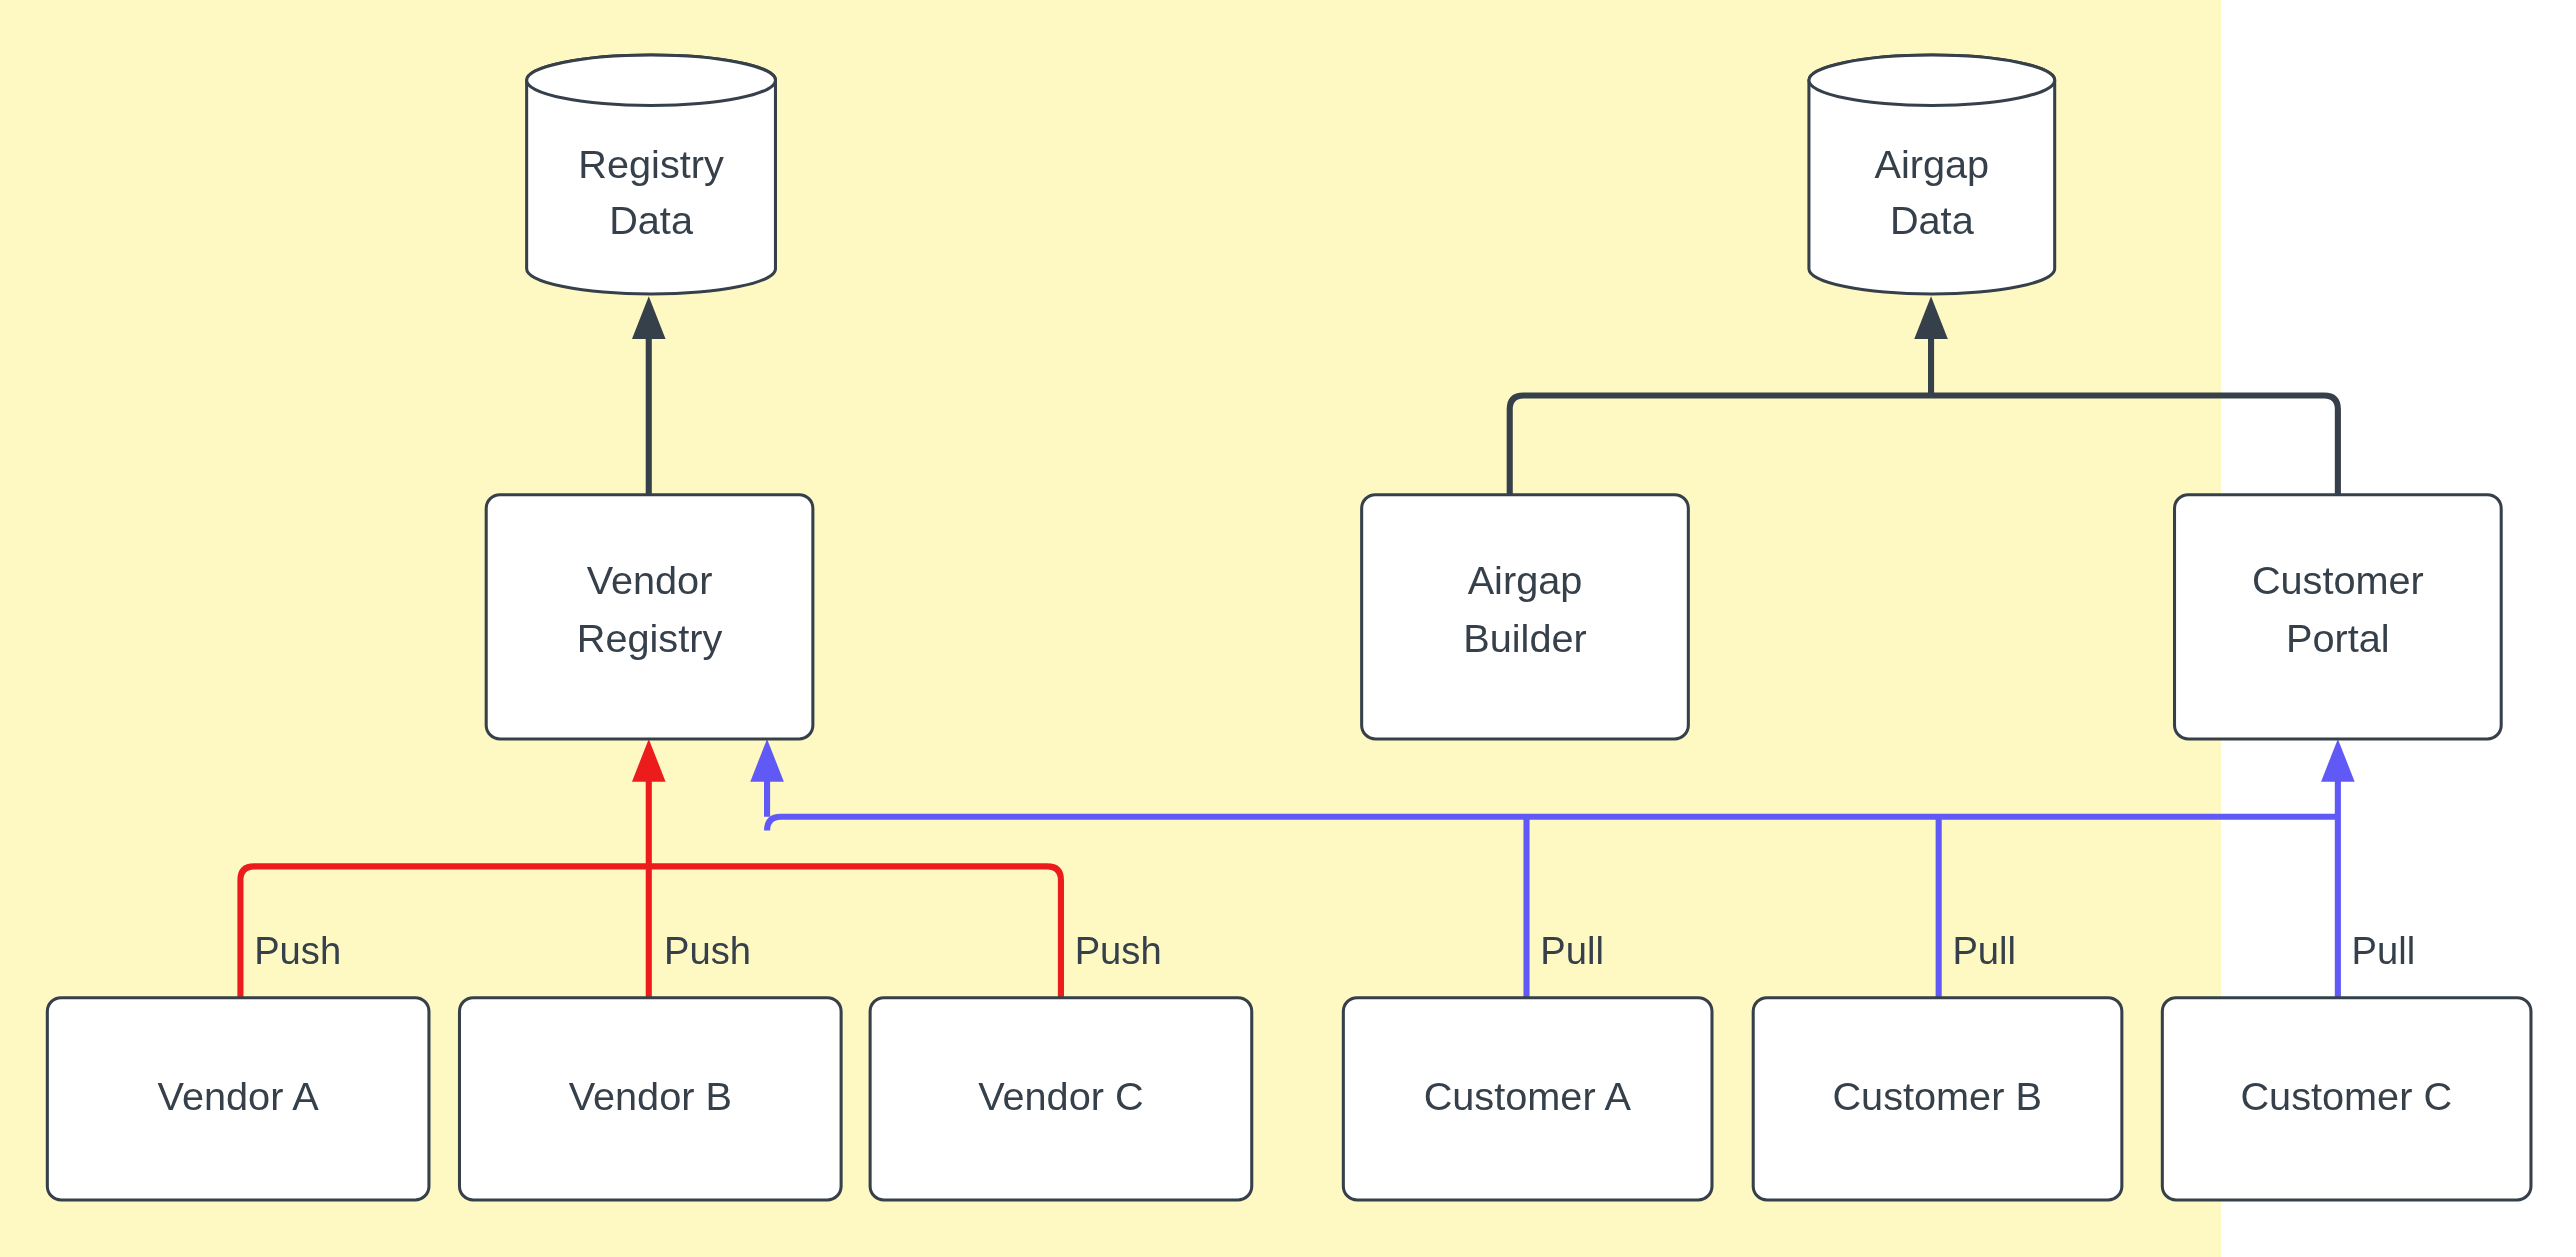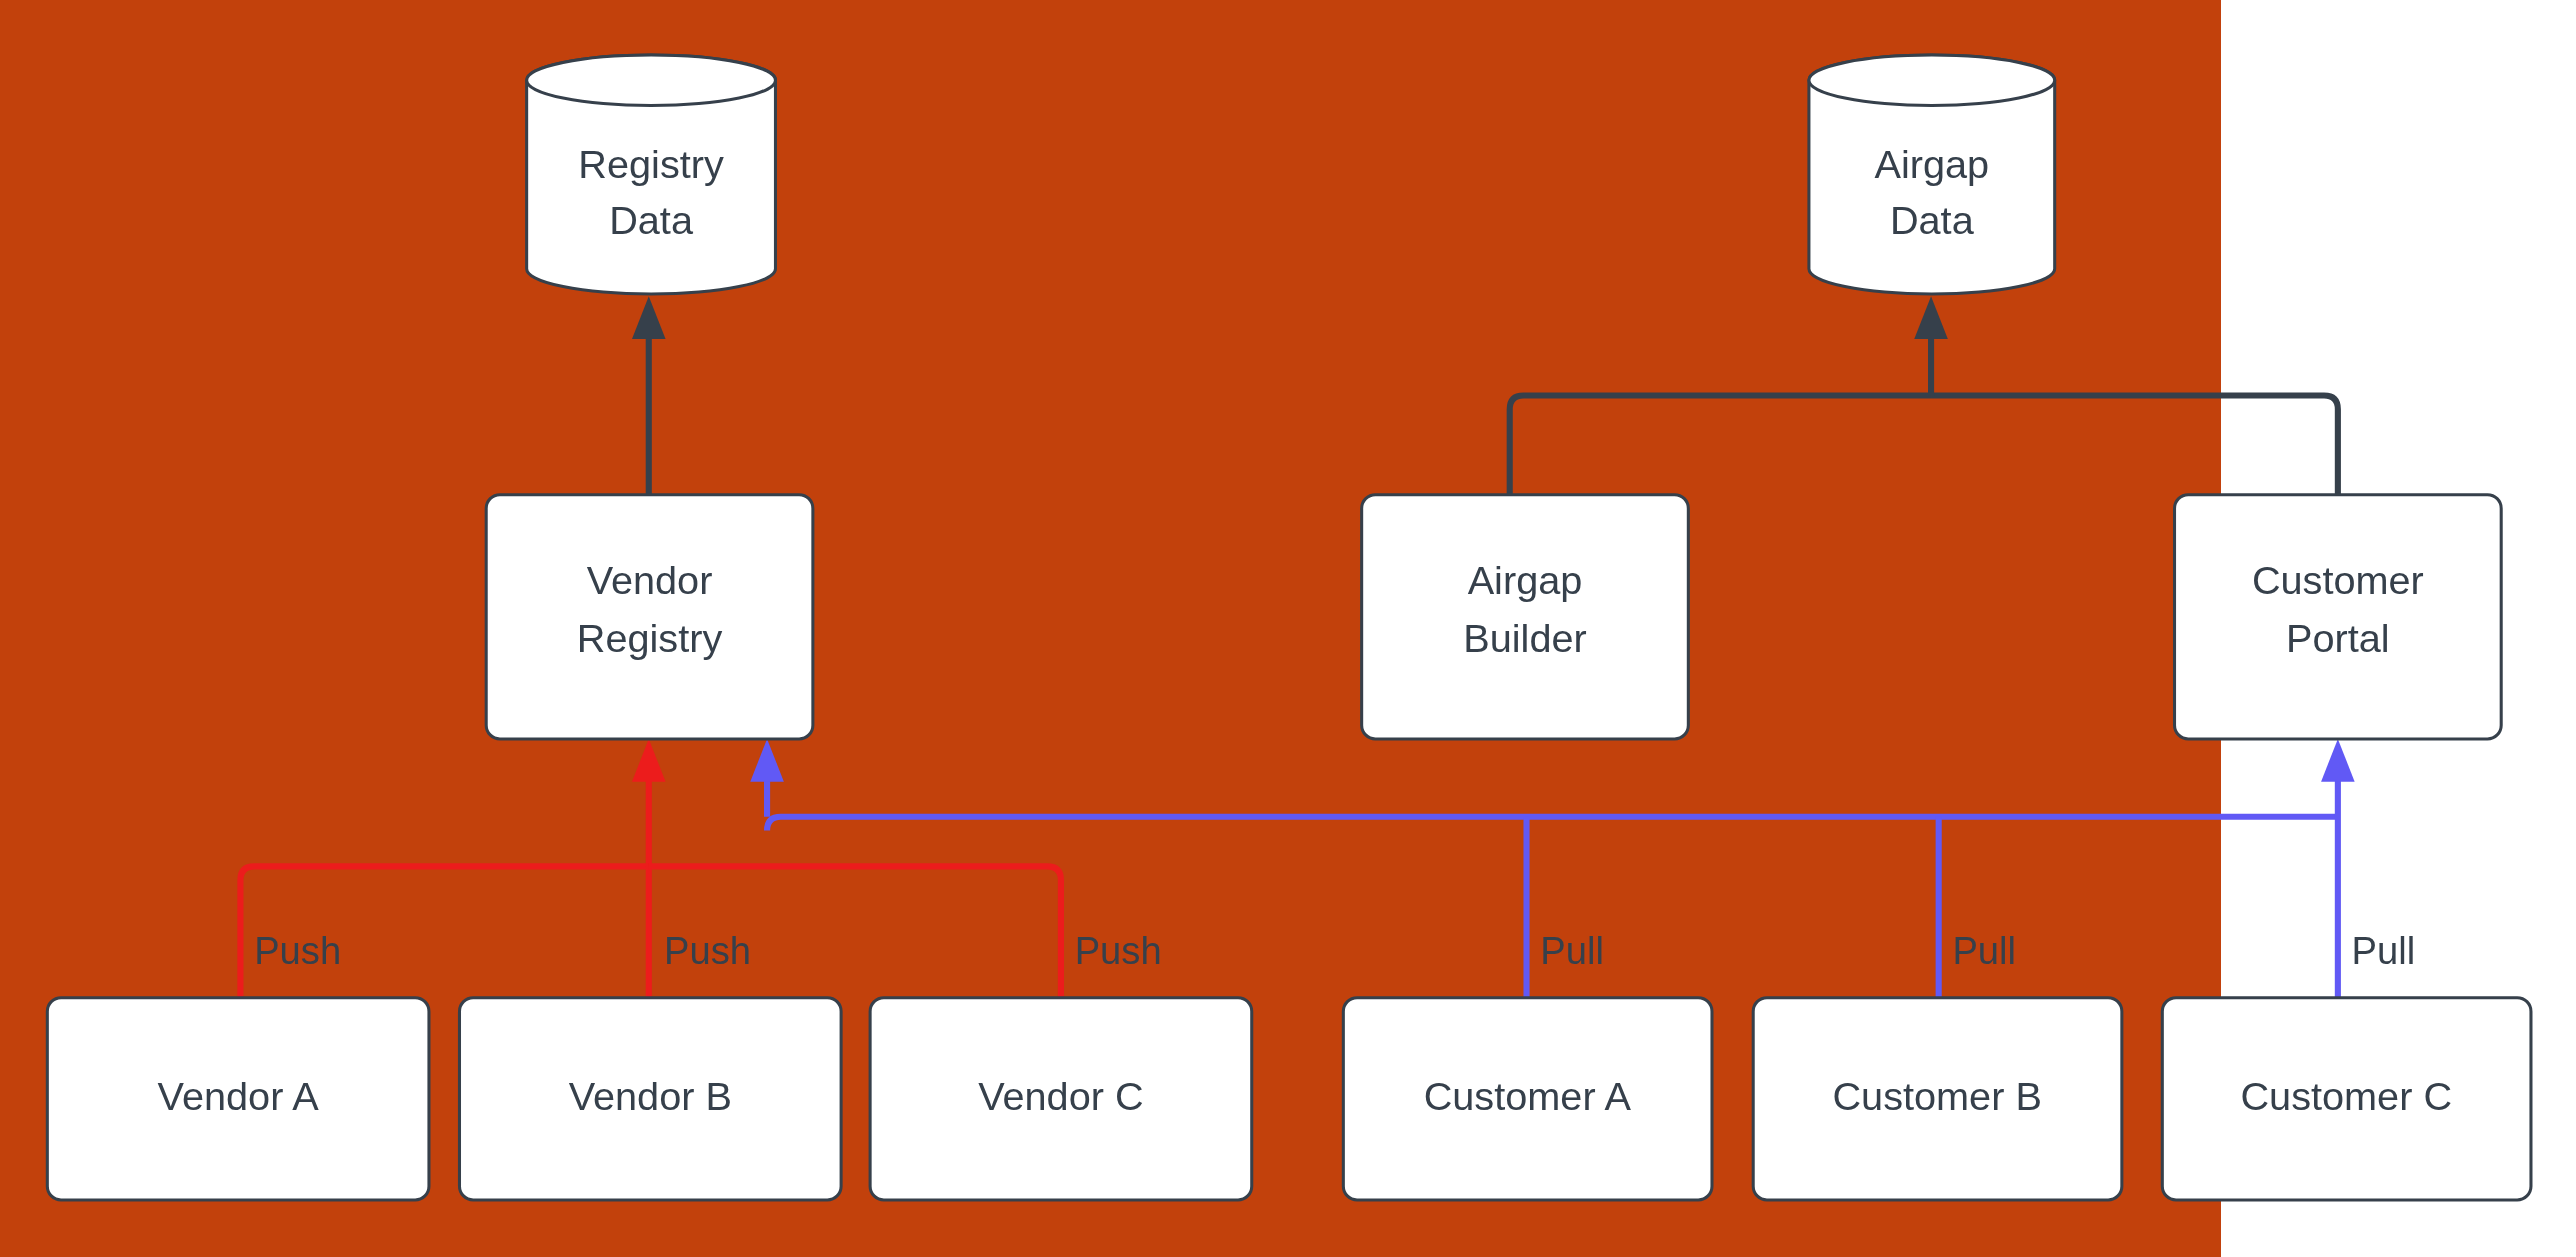--- a/index.html
+++ b/index.html
@@ -11,21 +11,21 @@
   body {
     width: 2576px;
     height: 1258px;
     font-family: "Liberation Sans", sans-serif;
     overflow: hidden;
   }
   #diagram-root {
     position: relative;
     width: 2221px;
     height: 1258px;
-    background: #c2410c;
+    background: #fef9c3;
   }
   svg.canvas {
     position: absolute;
     top: 0;
     left: 0;
     width: 2576px;
     height: 1258px;
     display: block;
   }
   .node-shape {

